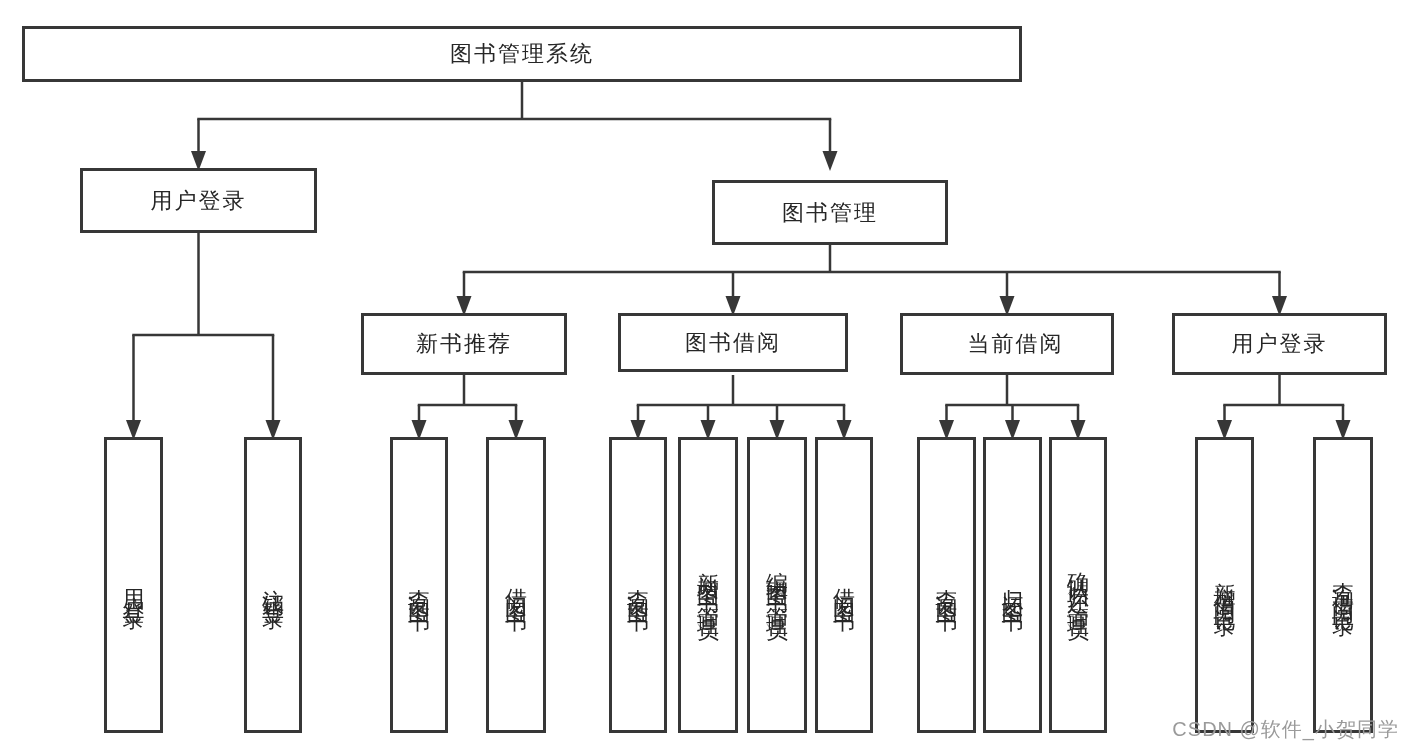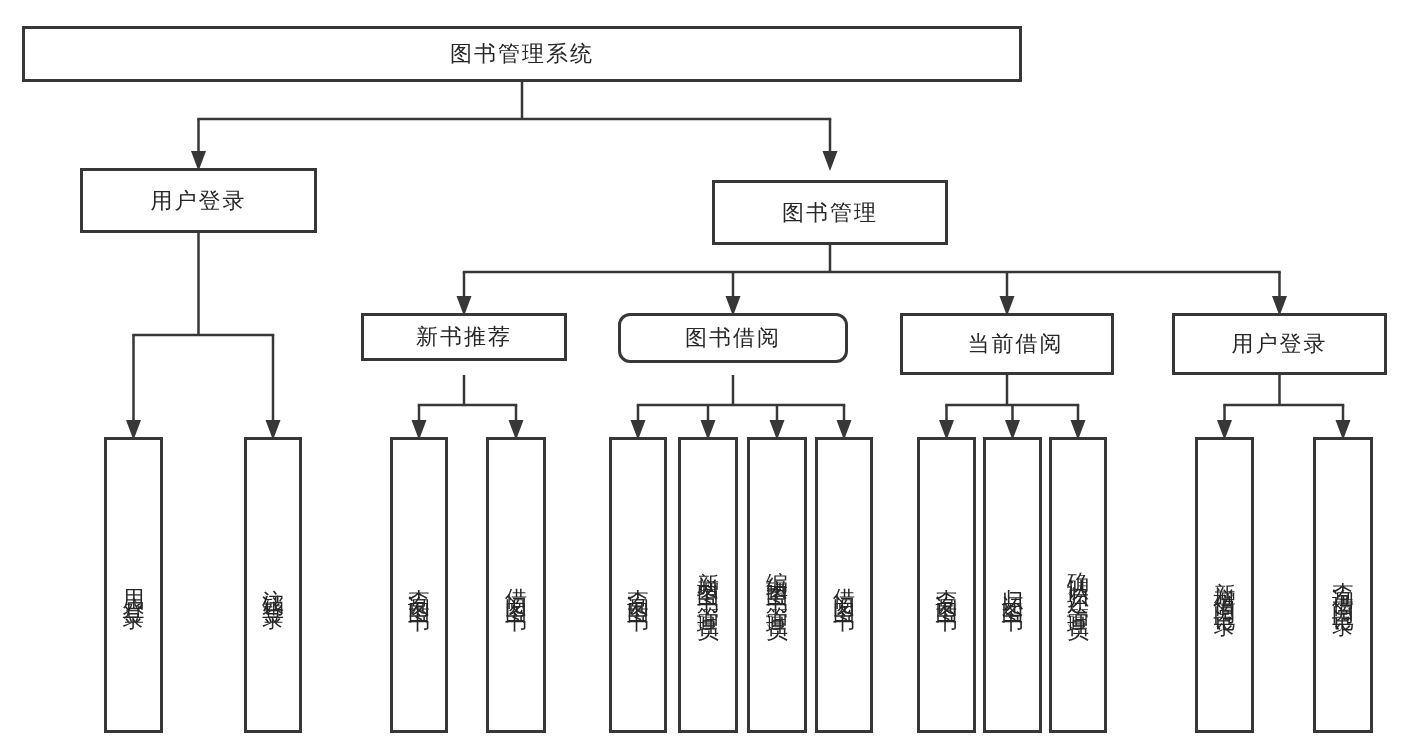--- a/index.html
+++ b/index.html
@@ -118,24 +118,24 @@
   <div id="nodes">
       <div class="node horiz" style="left: 22px; top: 14px; width: 1000px; height: 56px; margin-top: 12px;">
         <span class="node-label">图书管理系统</span>
       </div>
       <div class="node horiz" style="left: 80px; top: 168px; width: 237px; height: 65px;">
         <span class="node-label">用户登录</span>
       </div>
       <div class="node horiz" style="left: 712px; top: 168px; width: 236px; height: 65px; margin-top: 12px;">
         <span class="node-label">图书管理</span>
       </div>
-      <div class="node horiz" style="left: 361px; top: 313px; width: 206px; height: 48px; text-align: center;">
+      <div class="node horiz" style="left: 361px; top: 313px; width: 206px; height: 62px; text-align: center;">
         <span class="node-label">新书推荐</span>
       </div>
-      <div class="node horiz" style="left: 618px; top: 313px; width: 230px; height: 50px; border-radius: 12px;">
+      <div class="node horiz" style="left: 618px; top: 313px; width: 230px; height: 59px;">
         <span class="node-label">图书借阅</span>
       </div>
       <div class="node horiz" style="left: 900px; top: 313px; width: 214px; height: 62px; padding-left: 17px;">
         <span class="node-label">当前借阅</span>
       </div>
       <div class="node horiz" style="left: 1172px; top: 313px; width: 215px; height: 62px;">
         <span class="node-label">用户登录</span>
       </div>
       <div class="node vert" style="left: 104px; top: 437px; width: 59px; height: 296px;">
         <span class="node-label">用户登录</span>
@@ -170,13 +170,14 @@
       <div class="node vert" style="left: 1049px; top: 437px; width: 58px; height: 296px;">
         <span class="node-label">确认归还（管理员）</span>
       </div>
       <div class="node vert" style="left: 1195px; top: 437px; width: 59px; height: 296px;">
         <span class="node-label">新增借阅记录</span>
       </div>
       <div class="node vert" style="left: 1313px; top: 437px; width: 60px; height: 296px;">
         <span class="node-label">查询借阅记录</span>
       </div>
     </div>
+  <div class="watermark">CSDN @软件_小贺同学</div>
 </div>
 
 </body></html>

